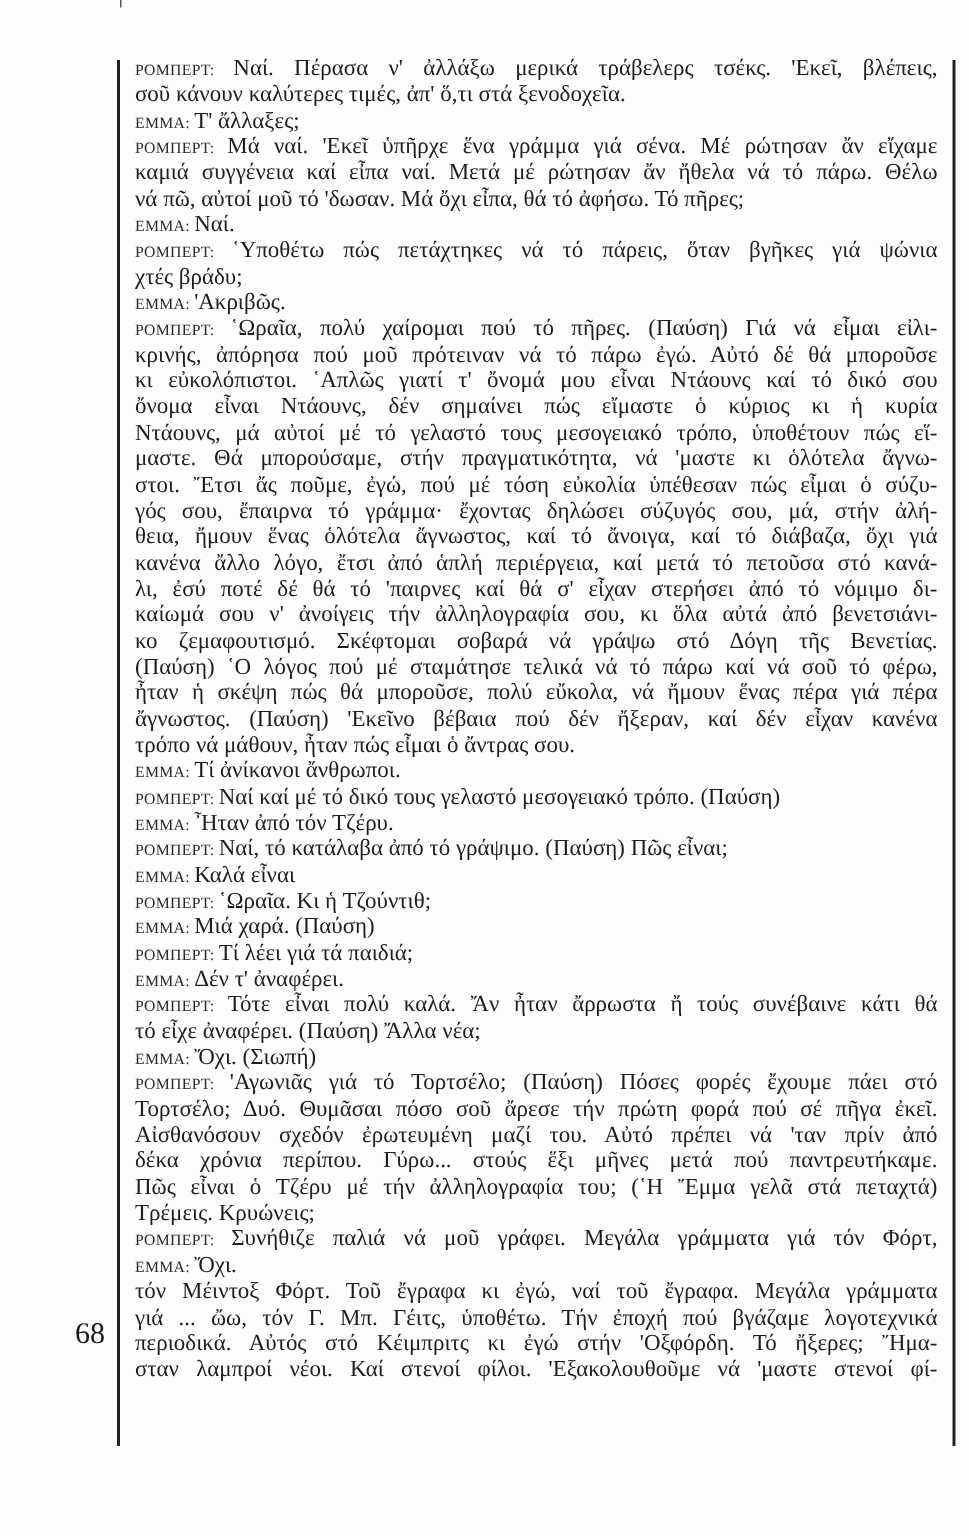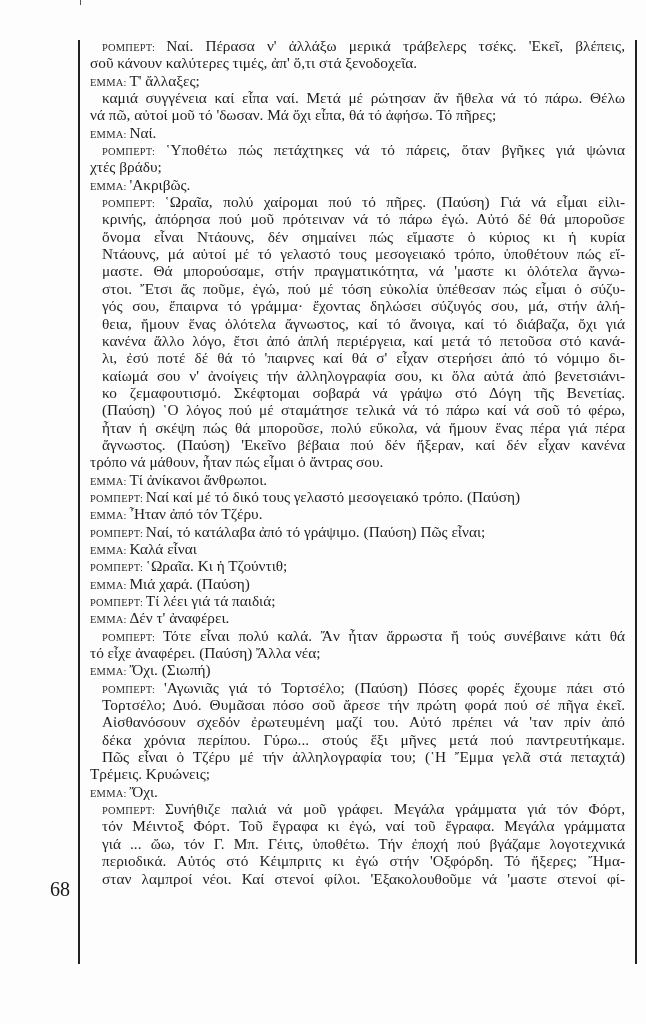--- a/index.html
+++ b/index.html
@@ -11,44 +11,46 @@
   .page-number {
     position: absolute; left: 50px; top: 878px;
     font-family: "Liberation Serif", serif; font-size: 20px; color: #1a1a1a;
   }
   .text-block {
     position: absolute; left: 90px; top: 37px; width: 535px;
     font-family: "Liberation Serif", serif; font-size: 15.3px; line-height: 17.35px;
     color: #1e1e1e;
   }
   .line { white-space: nowrap; display: block; height: 17.35px; }
-  .line.justify { text-align: justify; text-align-last: justify; white-space: normal; margin-left: 12px; }
+  .line.justify { text-align: justify; text-align-last: justify; white-space: normal; }
   .speaker { font-size: 10.5px; letter-spacing: 0.2px; color: #2a2a2a; }
   .stage { }
 </style>
 </head>
 <body>
 
 <div class="page">
   <div class="tick-mark"></div>
   <div class="rule-left"></div>
   <div class="rule-right"></div>
   <div class="page-number">68</div>
   <div class="text-block" id="text-block">
       <div class="line justify"><span class="speaker">ΡΟΜΠΕΡΤ: </span><span>Ναί. Πέρασα ν' ἀλλάξω μερικά τράβελερς τσέκς. 'Εκεῖ, βλέπεις,</span></div>
       <div class="line"><span>σοῦ κάνουν καλύτερες τιμές, ἀπ' ὅ,τι στά ξενοδοχεῖα.</span></div>
       <div class="line"><span class="speaker">ΕΜΜΑ: </span><span>Τ' ἄλλαξες;</span></div>
+      <div class="line justify"><span class="speaker">ΡΟΜΠΕΡΤ: </span><span>Μά ναί. 'Εκεῖ ὑπῆρχε ἕνα γράμμα γιά σένα. Μέ ρώτησαν ἄν εἴχαμε</span></div>
       <div class="line justify"><span>καμιά συγγένεια καί εἶπα ναί. Μετά μέ ρώτησαν ἄν ἤθελα νά τό πάρω. Θέλω</span></div>
       <div class="line"><span>νά πῶ, αὐτοί μοῦ τό 'δωσαν. Μά ὄχι εἶπα, θά τό ἀφήσω. Τό πῆρες;</span></div>
       <div class="line"><span class="speaker">ΕΜΜΑ: </span><span>Ναί.</span></div>
       <div class="line justify"><span class="speaker">ΡΟΜΠΕΡΤ: </span><span>῾Υποθέτω πώς πετάχτηκες νά τό πάρεις, ὅταν βγῆκες γιά ψώνια</span></div>
       <div class="line"><span>χτές βράδυ;</span></div>
       <div class="line"><span class="speaker">ΕΜΜΑ: </span><span>'Ακριβῶς.</span></div>
       <div class="line justify"><span class="speaker">ΡΟΜΠΕΡΤ: </span><span>῾Ωραῖα, πολύ χαίρομαι πού τό πῆρες. </span><span class="stage">(Παύση)</span><span> Γιά νά εἶμαι εἰλι-</span></div>
       <div class="line justify"><span>κρινής, ἀπόρησα πού μοῦ πρότειναν νά τό πάρω ἐγώ. Αὐτό δέ θά μποροῦσε</span></div>
+      <div class="line justify"><span>κι εὐκολόπιστοι. ῾Απλῶς γιατί τ' ὄνομά μου εἶναι Ντάουνς καί τό δικό σου</span></div>
       <div class="line justify"><span>ὄνομα εἶναι Ντάουνς, δέν σημαίνει πώς εἴμαστε ὁ κύριος κι ἡ κυρία</span></div>
       <div class="line justify"><span>Ντάουνς, μά αὐτοί μέ τό γελαστό τους μεσογειακό τρόπο, ὑποθέτουν πώς εἵ-</span></div>
       <div class="line justify"><span>μαστε. Θά μπορούσαμε, στήν πραγματικότητα, νά 'μαστε κι ὁλότελα ἄγνω-</span></div>
       <div class="line justify"><span>στοι. Ἔτσι ἄς ποῦμε, ἐγώ, πού μέ τόση εὐκολία ὑπέθεσαν πώς εἶμαι ὁ σύζυ-</span></div>
       <div class="line justify"><span>γός σου, ἔπαιρνα τό γράμμα· ἔχοντας δηλώσει σύζυγός σου, μά, στήν ἀλή-</span></div>
       <div class="line justify"><span>θεια, ἤμουν ἕνας ὁλότελα ἄγνωστος, καί τό ἄνοιγα, καί τό διάβαζα, ὄχι γιά</span></div>
       <div class="line justify"><span>κανένα ἄλλο λόγο, ἔτσι ἀπό ἁπλή περιέργεια, καί μετά τό πετοῦσα στό κανά-</span></div>
       <div class="line justify"><span>λι, ἐσύ ποτέ δέ θά τό 'παιρνες καί θά σ' εἶχαν στερήσει ἀπό τό νόμιμο δι-</span></div>
       <div class="line justify"><span>καίωμά σου ν' ἀνοίγεις τήν ἀλληλογραφία σου, κι ὅλα αὐτά ἀπό βενετσιάνι-</span></div>
       <div class="line justify"><span>κο ζεμαφουτισμό. Σκέφτομαι σοβαρά νά γράψω στό Δόγη τῆς Βενετίας.</span></div>
@@ -67,20 +69,20 @@
       <div class="line"><span class="speaker">ΕΜΜΑ: </span><span>Δέν τ' ἀναφέρει.</span></div>
       <div class="line justify"><span class="speaker">ΡΟΜΠΕΡΤ: </span><span>Τότε εἶναι πολύ καλά. Ἄν ἦταν ἄρρωστα ἤ τούς συνέβαινε κάτι θά</span></div>
       <div class="line"><span>τό εἶχε ἀναφέρει. </span><span class="stage">(Παύση)</span><span> Ἄλλα νέα;</span></div>
       <div class="line"><span class="speaker">ΕΜΜΑ: </span><span>Ὄχι. </span><span class="stage">(Σιωπή)</span></div>
       <div class="line justify"><span class="speaker">ΡΟΜΠΕΡΤ: </span><span>'Αγωνιᾶς γιά τό Τορτσέλο; </span><span class="stage">(Παύση)</span><span> Πόσες φορές ἔχουμε πάει στό</span></div>
       <div class="line justify"><span>Τορτσέλο; Δυό. Θυμᾶσαι πόσο σοῦ ἄρεσε τήν πρώτη φορά πού σέ πῆγα ἐκεῖ.</span></div>
       <div class="line justify"><span>Αἰσθανόσουν σχεδόν ἐρωτευμένη μαζί του. Αὐτό πρέπει νά 'ταν πρίν ἀπό</span></div>
       <div class="line justify"><span>δέκα χρόνια περίπου. Γύρω... στούς ἕξι μῆνες μετά πού παντρευτήκαμε.</span></div>
       <div class="line justify"><span>Πῶς εἶναι ὁ Τζέρυ μέ τήν ἀλληλογραφία του; </span><span class="stage">(῾Η Ἔμμα γελᾶ στά πεταχτά)</span></div>
       <div class="line"><span>Τρέμεις. Κρυώνεις;</span></div>
+      <div class="line justify"><span class="speaker">ΡΟΜΠΕΡΤ: </span><span>Συνήθιζε παλιά νά μοῦ γράφει. Μεγάλα γράμματα γιά τόν Φόρτ,</span></div>
       <div class="line"><span class="speaker">ΕΜΜΑ: </span><span>Ὄχι.</span></div>
-      <div class="line justify"><span class="speaker">ΡΟΜΠΕΡΤ: </span><span>Συνήθιζε παλιά νά μοῦ γράφει. Μεγάλα γράμματα γιά τόν Φόρτ,</span></div>
       <div class="line justify"><span>τόν Μέιντοξ Φόρτ. Τοῦ ἔγραφα κι ἐγώ, ναί τοῦ ἔγραφα. Μεγάλα γράμματα</span></div>
       <div class="line justify"><span>γιά ... ὤω, τόν Γ. Μπ. Γέιτς, ὑποθέτω. Τήν ἐποχή πού βγάζαμε λογοτεχνικά</span></div>
       <div class="line justify"><span>περιοδικά. Αὐτός στό Κέιμπριτς κι ἐγώ στήν 'Οξφόρδη. Τό ἤξερες; Ἤμα-</span></div>
       <div class="line justify"><span>σταν λαμπροί νέοι. Καί στενοί φίλοι. 'Εξακολουθοῦμε νά 'μαστε στενοί φί-</span></div>
     </div>
 </div>
 
 </body></html>

